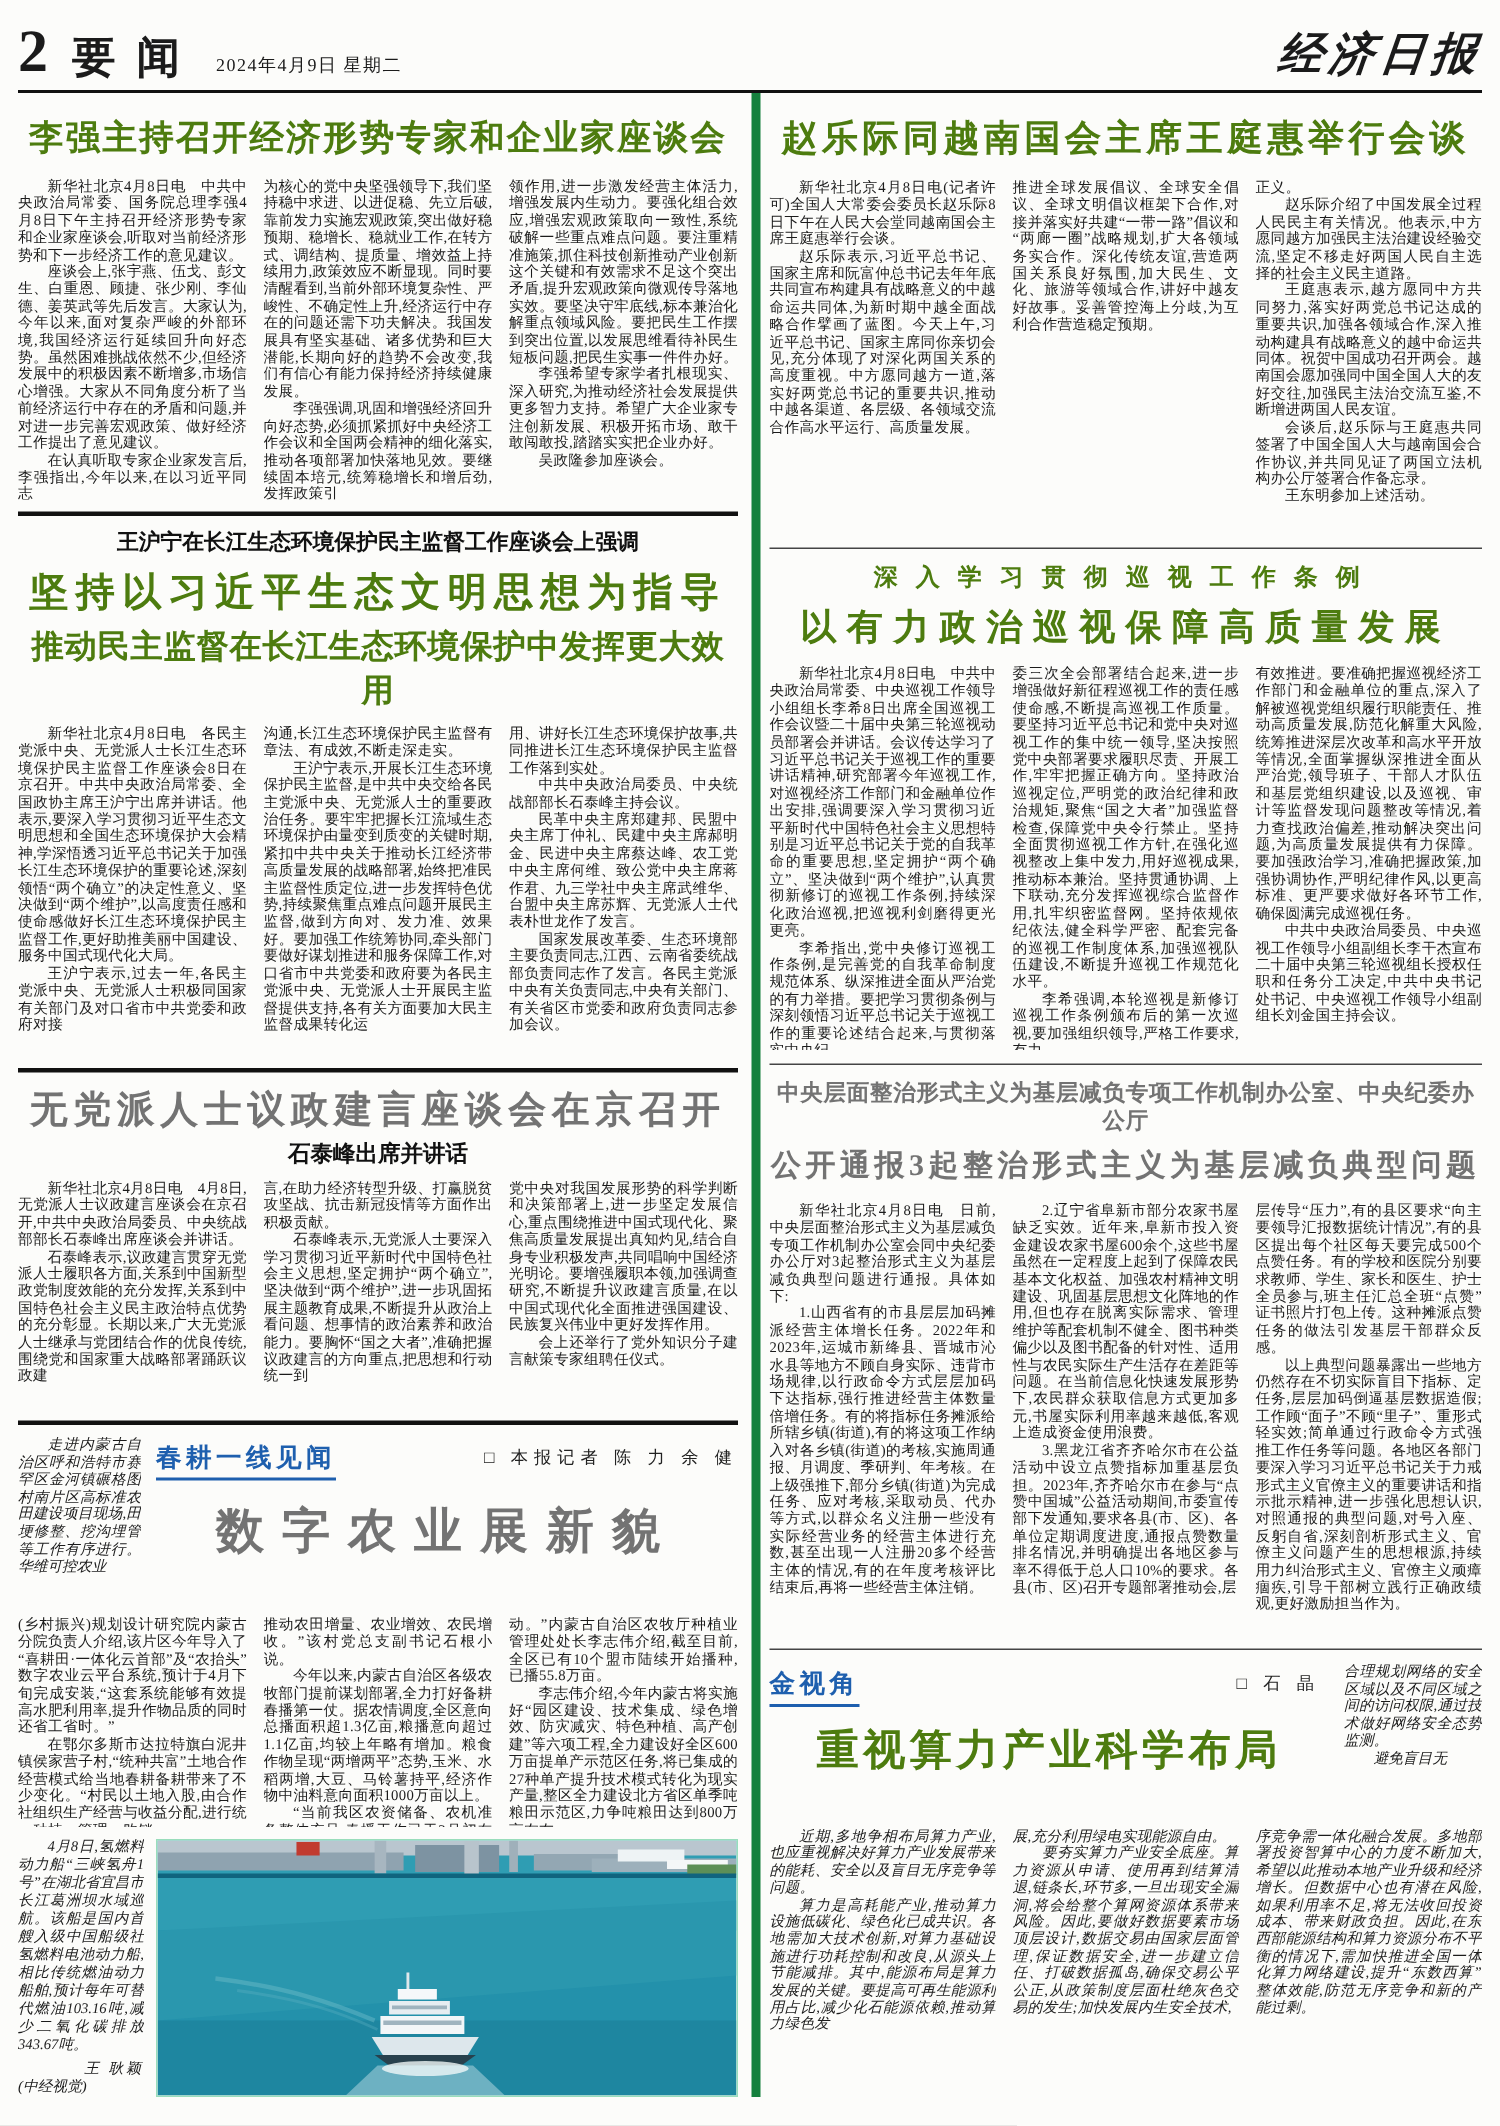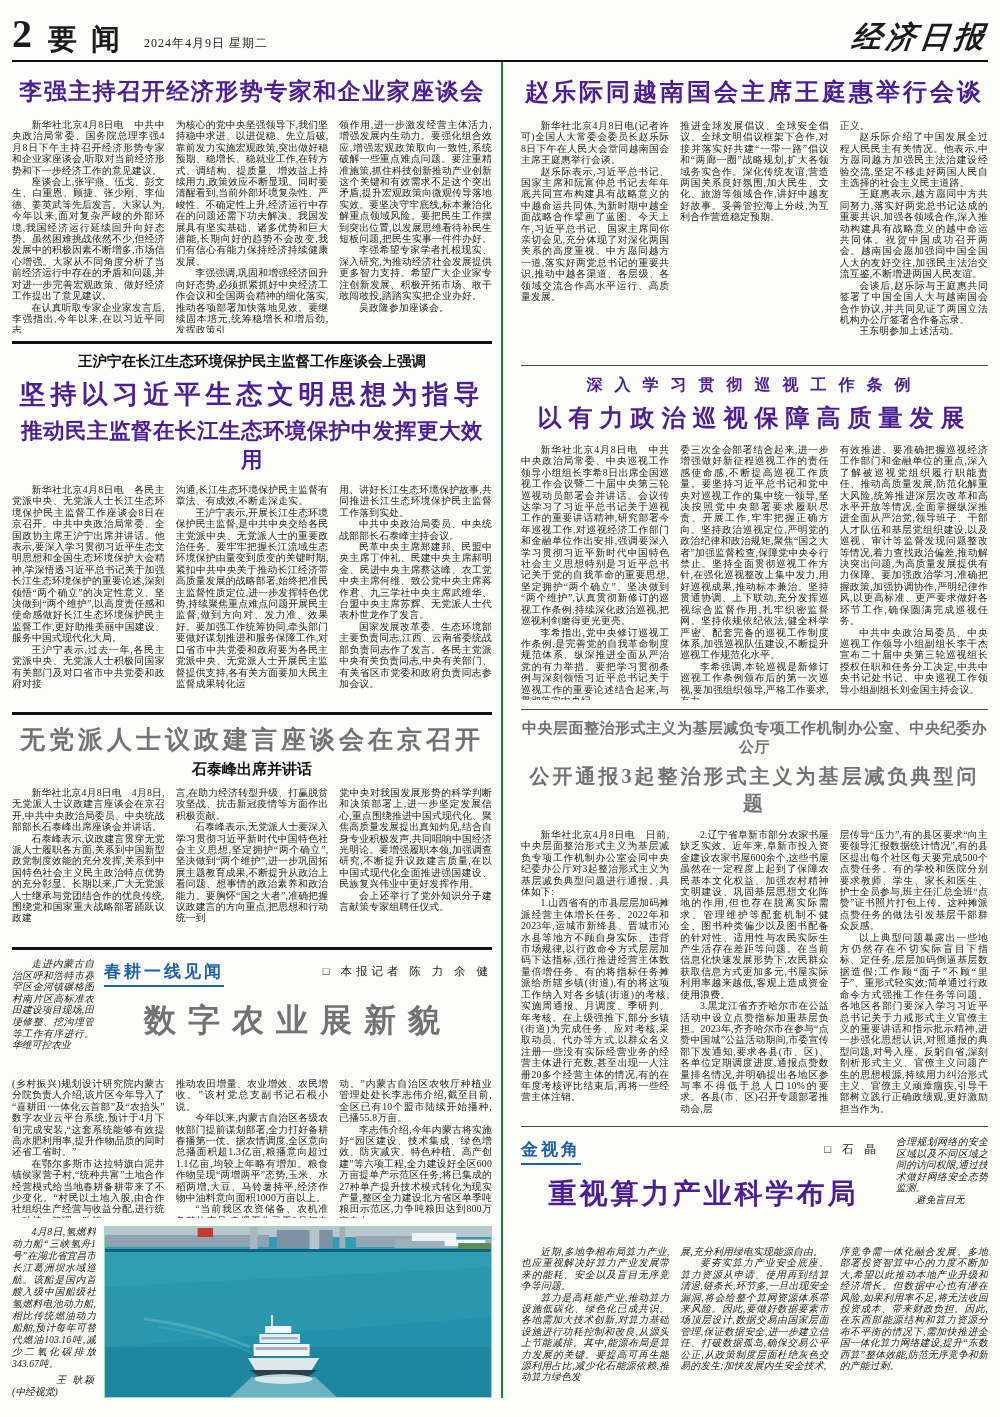--- a/index.html
+++ b/index.html
@@ -9,23 +9,23 @@
   
   .hdr{display:flex;align-items:flex-end;border-bottom:2px solid #111;padding-bottom:6px;height:44px;}
   .hdr .pnum{font-size:40px;font-weight:bold;line-height:1;font-family:"Liberation Serif",serif;}
   .hdr .sect{font-size:29px;font-weight:bold;letter-spacing:14px;margin-left:16px;line-height:1;}
   .hdr .date{font-size:12px;margin-left:10px;letter-spacing:1px;padding-bottom:2px;}
   .hdr .logo{margin-left:auto;font-size:30px;font-weight:bold;font-style:italic;
              letter-spacing:4px;line-height:1;padding-bottom:2px;transform:skewX(-6deg);}
   
   .content{display:flex;}
   .half-l{width:489px;padding-right:9px;box-sizing:border-box;}
-  .half-r{width:487px;padding-left:18px;box-sizing:border-box;border-left:2px solid #15803d;}
-  
-  .h-hei{font-family:"Liberation Sans",sans-serif;font-weight:bold;text-align:center;color:#4c1d95;}
+  .half-r{width:487px;padding-left:6px;box-sizing:border-box;border-left:6px solid #15803d;}
+  
+  .h-hei{font-family:"Liberation Sans",sans-serif;font-weight:bold;text-align:center;color:#4d7c0f;}
   .h-song{font-family:"Liberation Serif",serif;font-weight:900;text-align:center;color:#737373;}
   .kicker{font-weight:bold;text-align:center;color:#111;}
   
   .cols{display:flex;gap:11px;overflow:hidden;}
   .col{flex:1;overflow:hidden;text-align:justify;}
   .col p{margin:0;text-indent:2em;font-size:9.8px;line-height:11.4px;letter-spacing:.2px;}
   .col p.cont{text-indent:0;}
   .col b{font-weight:normal;}
   .kai p{font-style:italic;}
   

